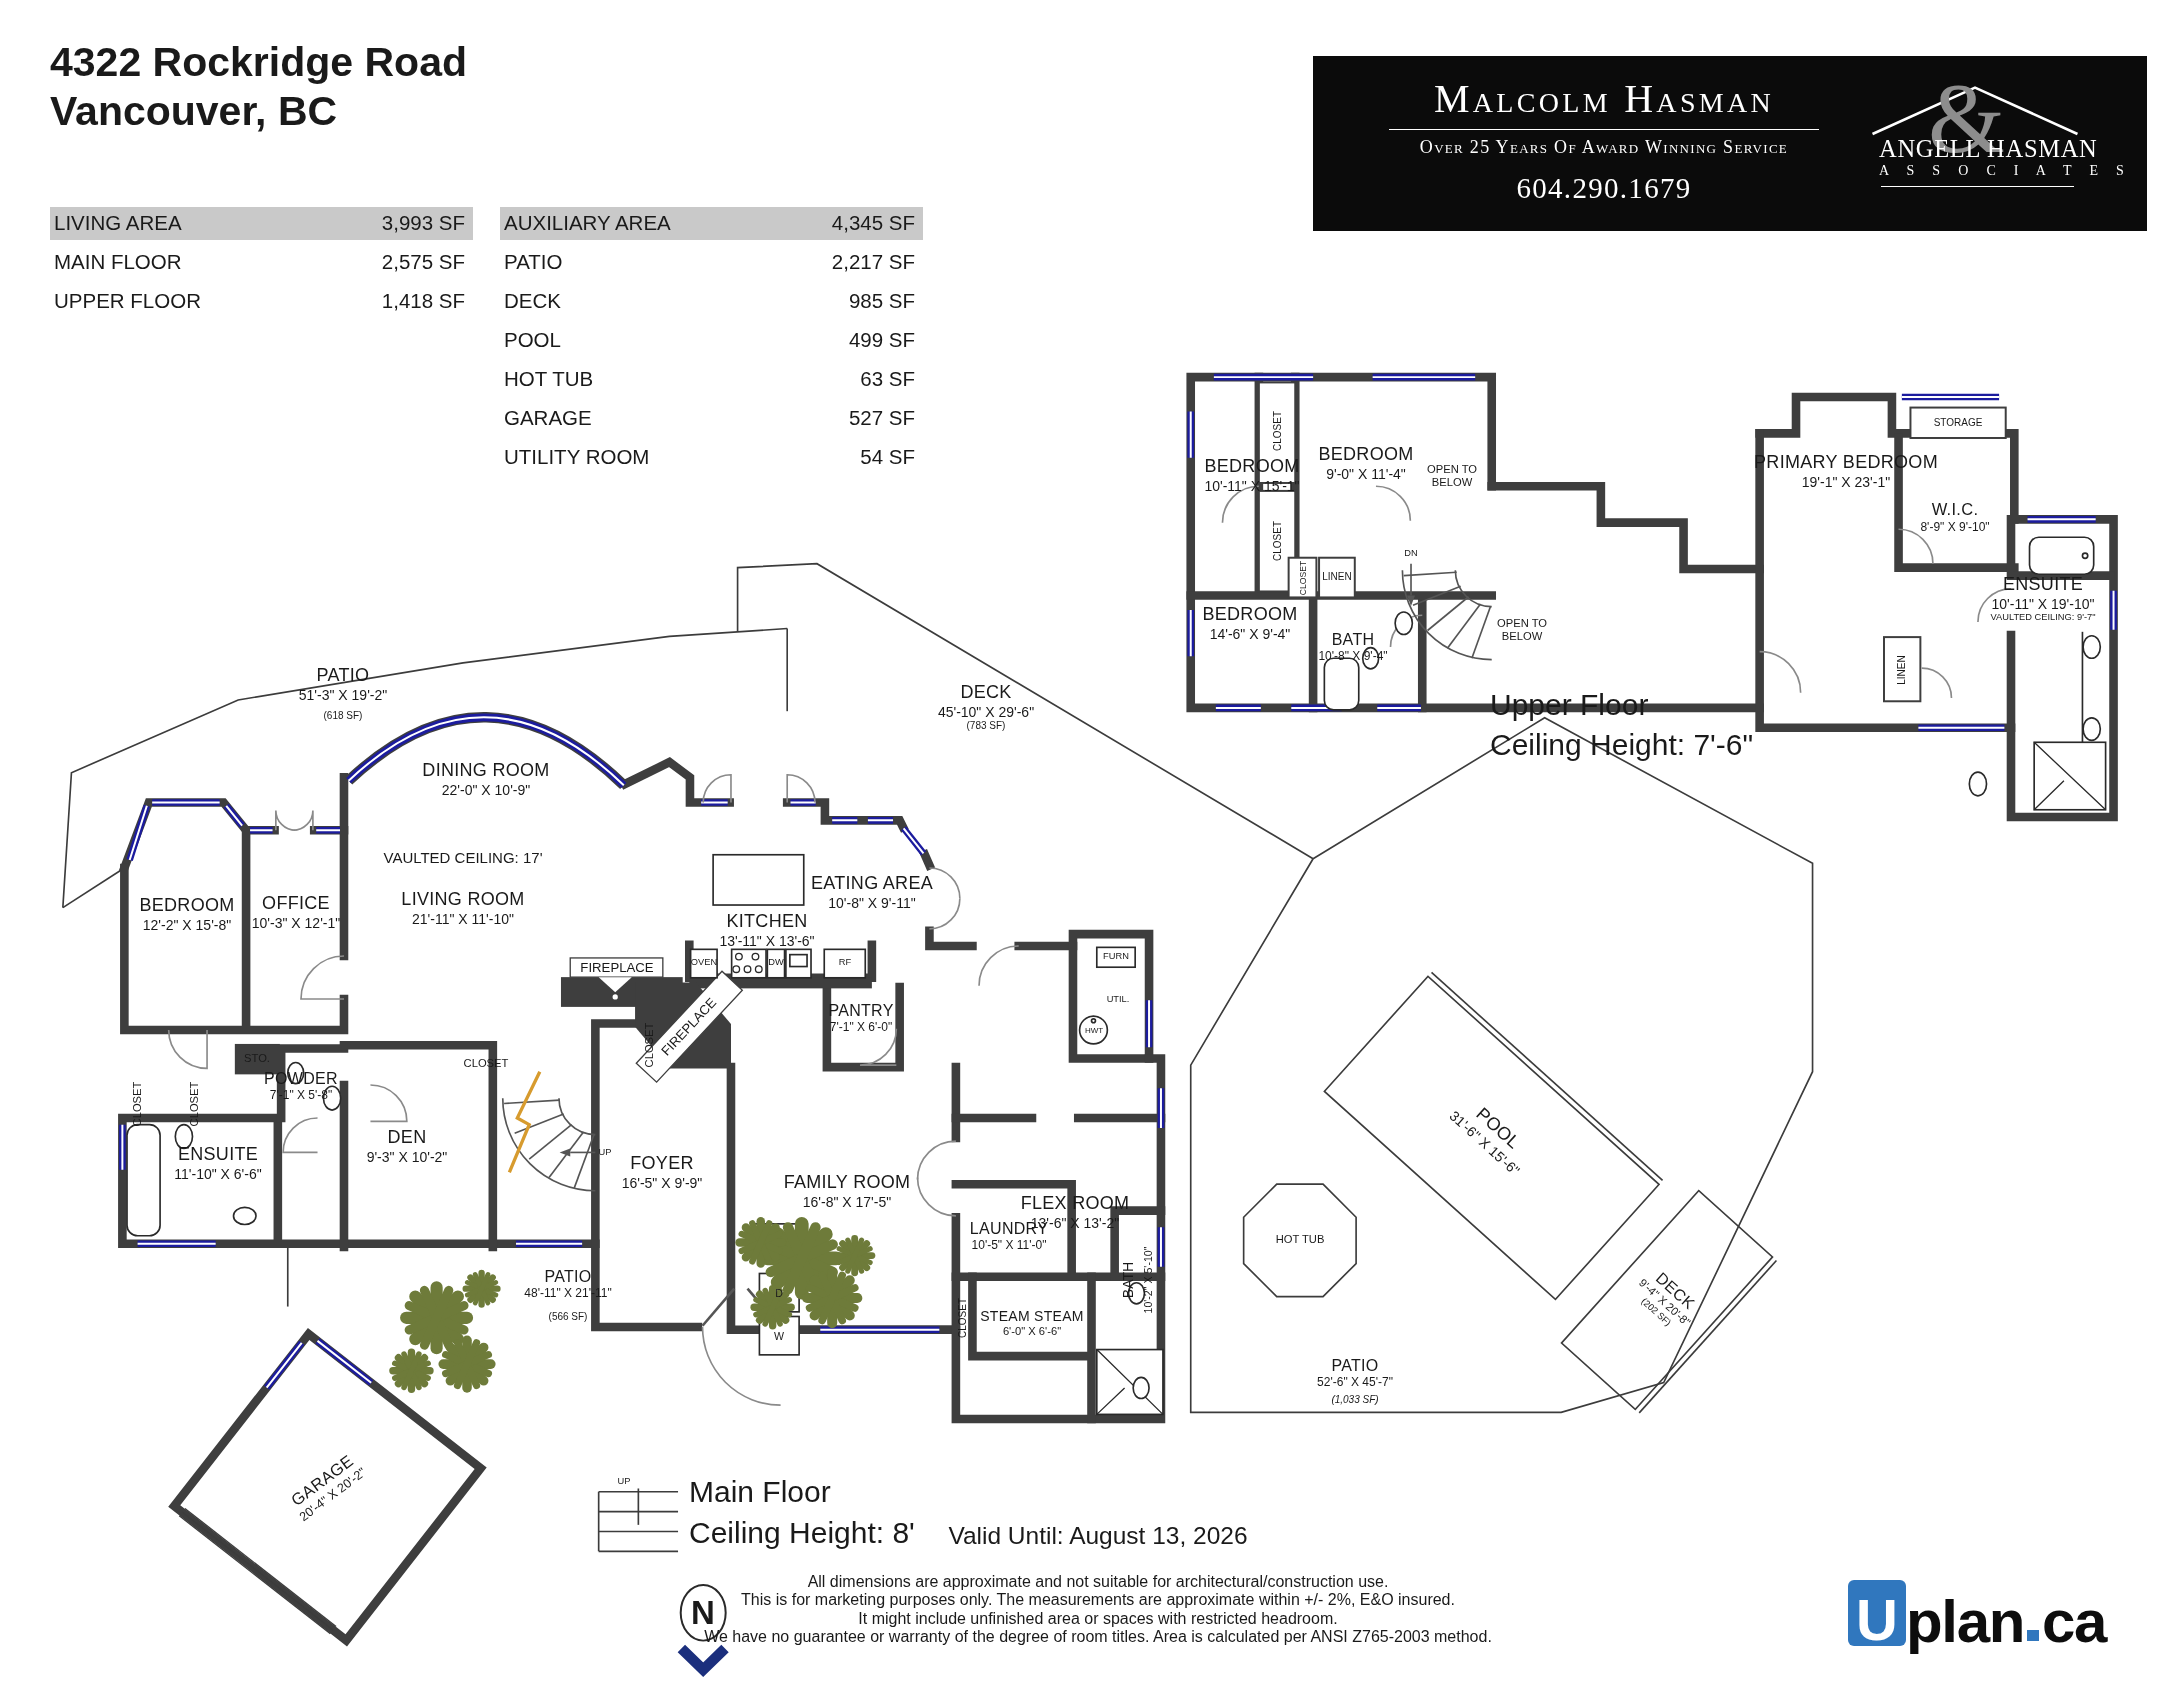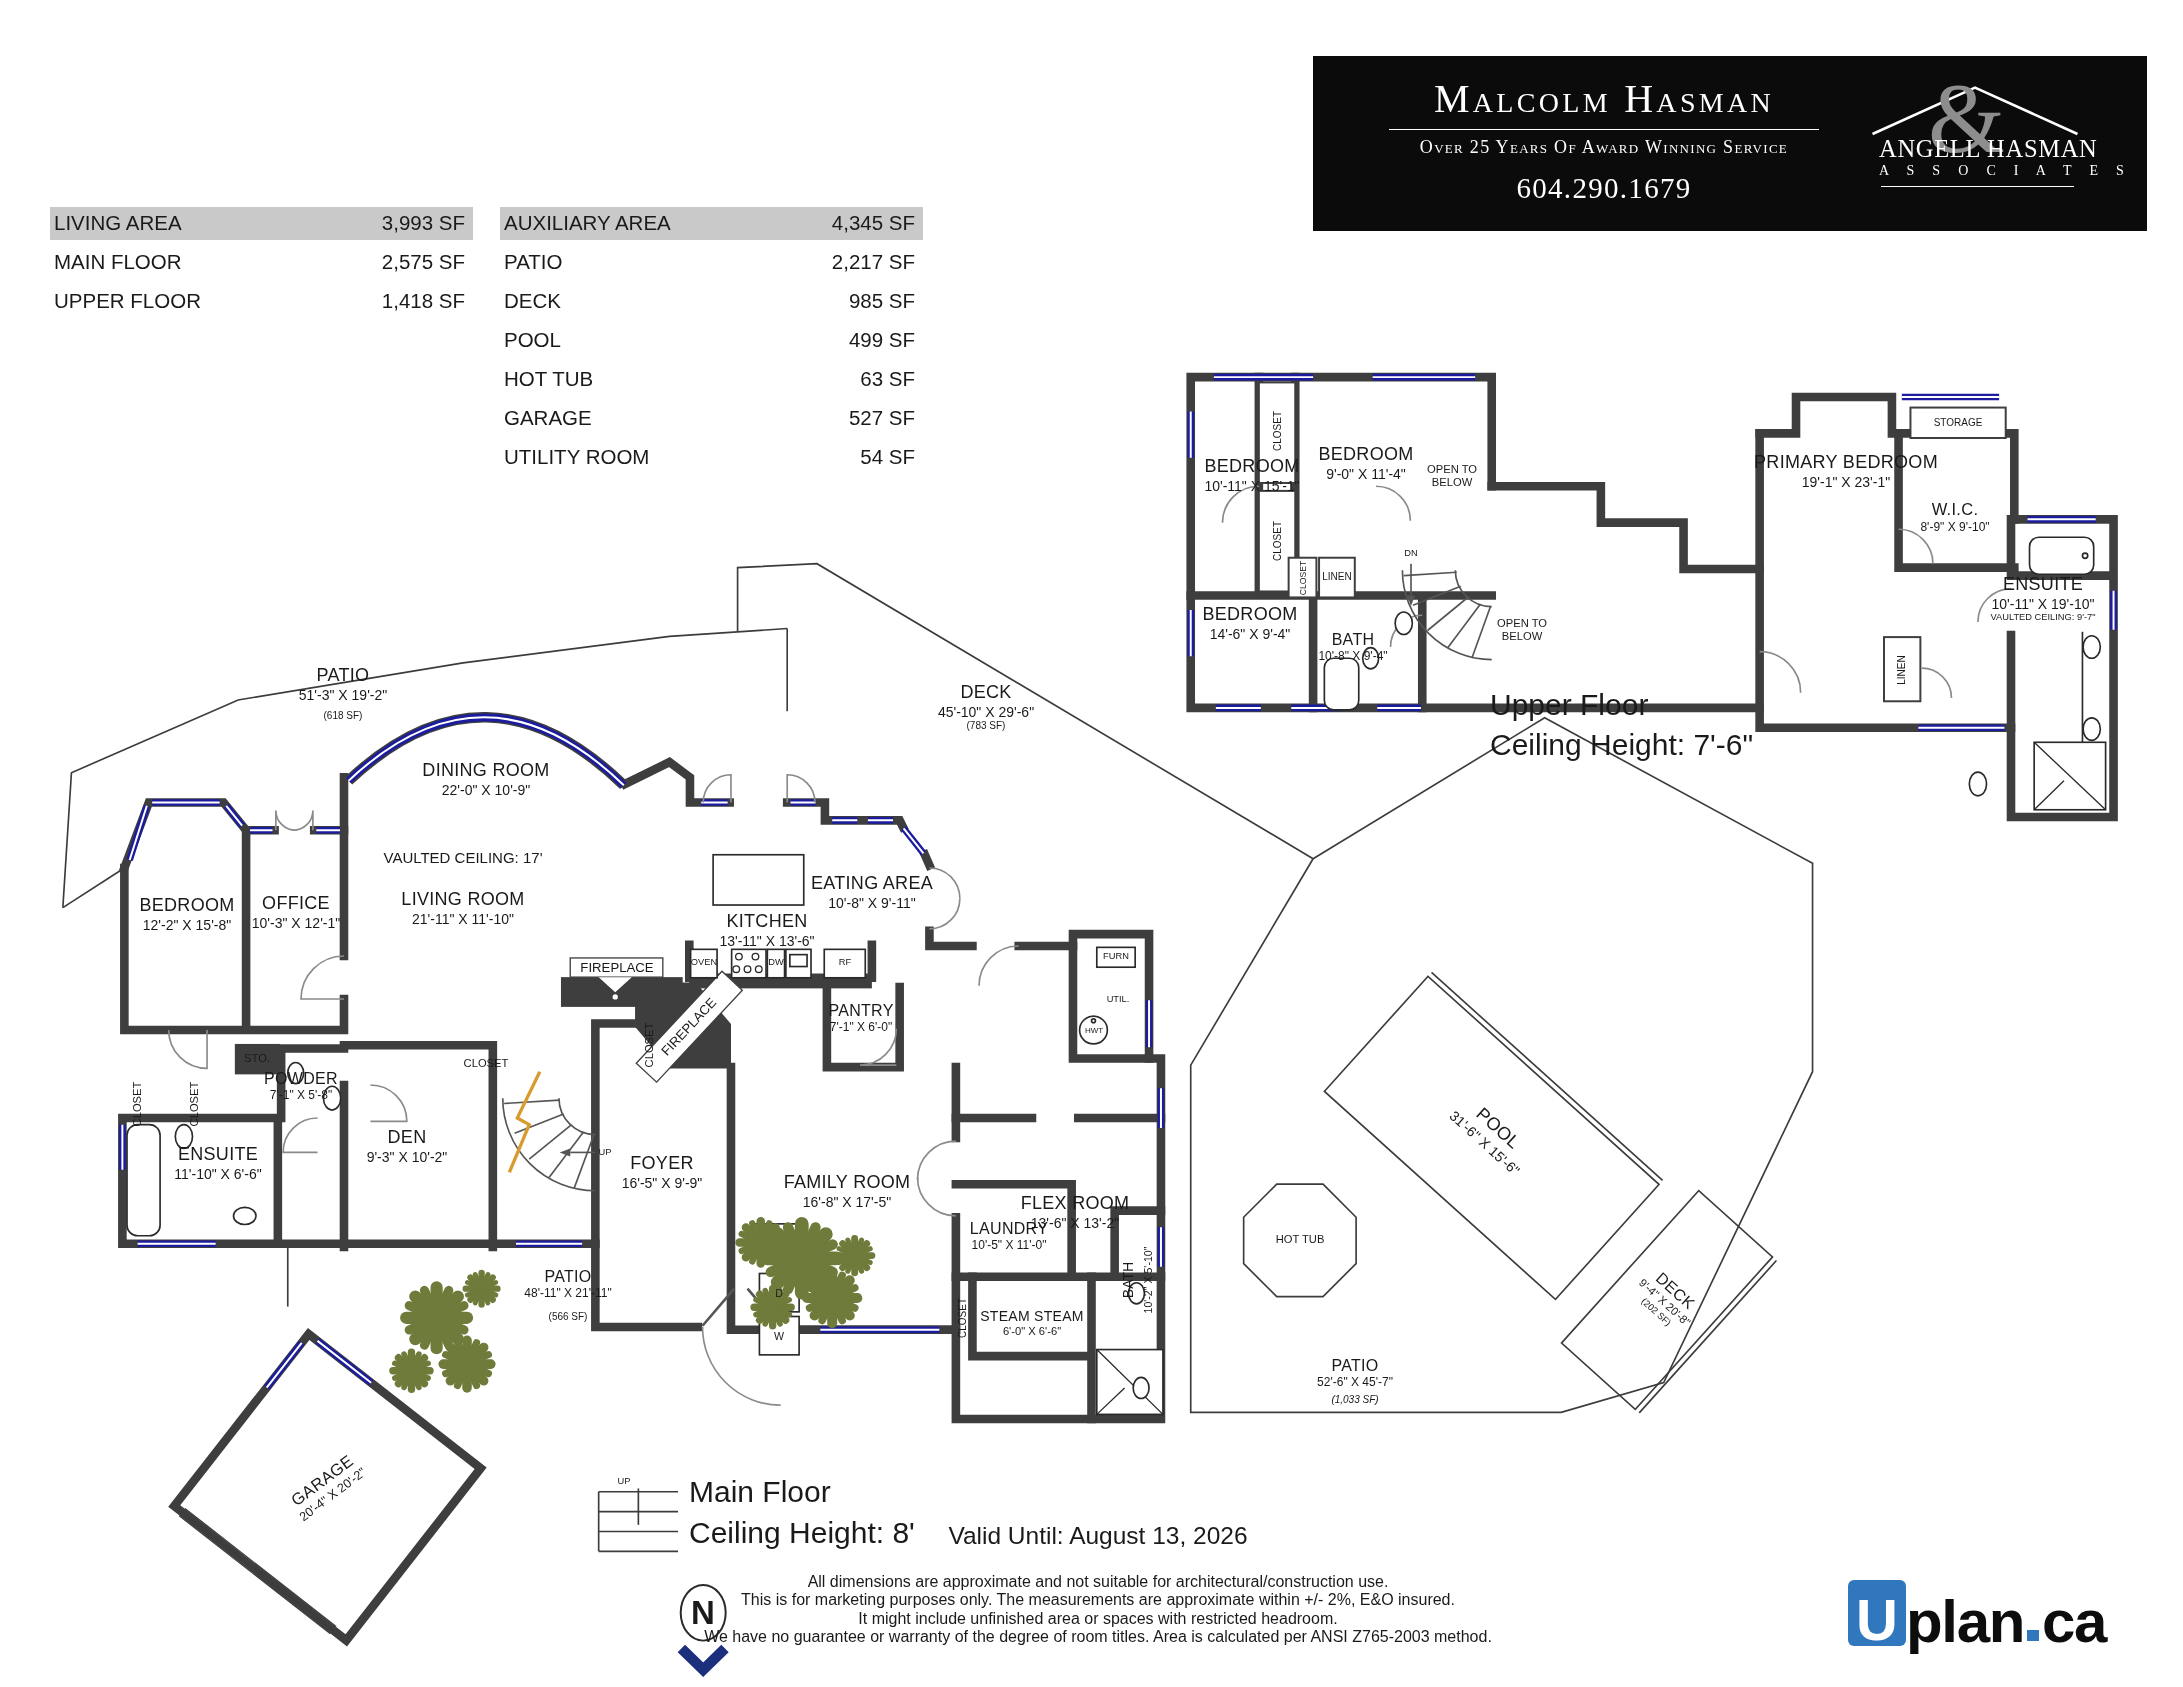--- a/index.html
+++ b/index.html
@@ -297,20 +297,24 @@
       <use href="#plant" transform="translate(1168,1976) scale(2.8)"></use>
       <use href="#plant" transform="translate(1292,1898) scale(2.6)"></use>
     </g>
 
     <g>
       <ellipse cx="1063" cy="2438" rx="34" ry="42" fill="#fff" stroke="#2a2a2a" stroke-width="3"></ellipse>
       <path d="M1030,2492 L1063,2524 L1096,2492" stroke="#1b2f7d" stroke-width="16" fill="none"></path>
     </g>
   </svg>
 
+  <div class="addr">
+    <div>4322 Rockridge Road</div>
+    <div>Vancouver, BC</div>
+  </div>
 
   <div class="tbl" style="left:50px;top:207px;">
     <div class="row hd">
       <span>LIVING AREA</span>
       <span>3,993 SF</span>
     </div>
     <div class="row">
       <span>MAIN FLOOR</span>
       <span>2,575 SF</span>
     </div>

